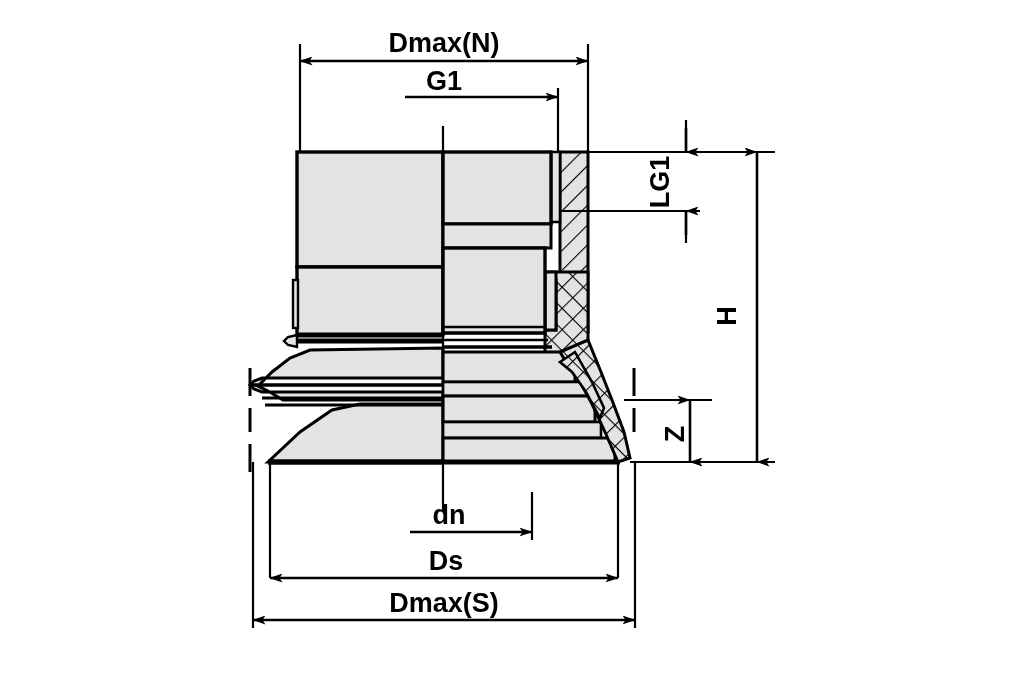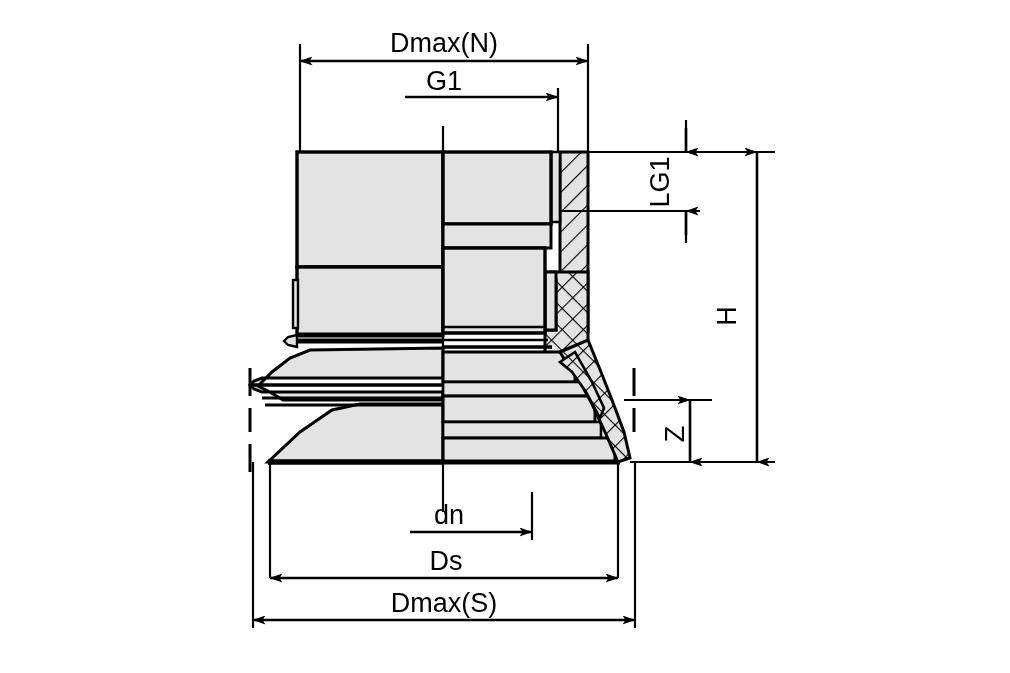--- a/index.html
+++ b/index.html
@@ -1,18 +1,18 @@
 <!DOCTYPE html>
 <html><head>
 <meta charset="utf-8">
 <style>
   html,body{margin:0;padding:0;background:#ffffff;}
   body{width:1010px;height:673px;overflow:hidden;
        font-family:"Liberation Sans", sans-serif;}
-  #stage{position:relative;width:926px;height:673px;background:#fff;}
+  #stage{position:relative;width:926px;height:673px;background:#fff;font-weight:bold;}
   svg#drawing{position:absolute;left:0;top:0;width:1010px;height:673px;}
   .dimlabel{font-family:"Liberation Sans", sans-serif;font-size:27px;fill:#000;
             text-anchor:middle;dominant-baseline:alphabetic;}
   .dimlabel-rot{font-family:"Liberation Sans", sans-serif;font-size:27px;fill:#000;
             text-anchor:middle;}
 </style>
 </head>
 <body>
 
 <div id="stage">

